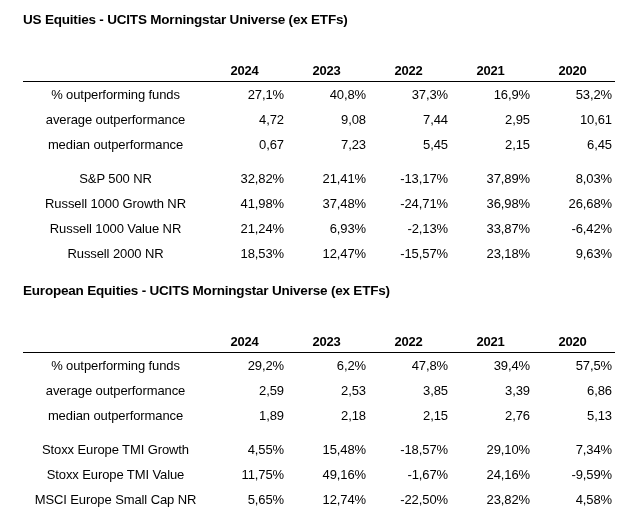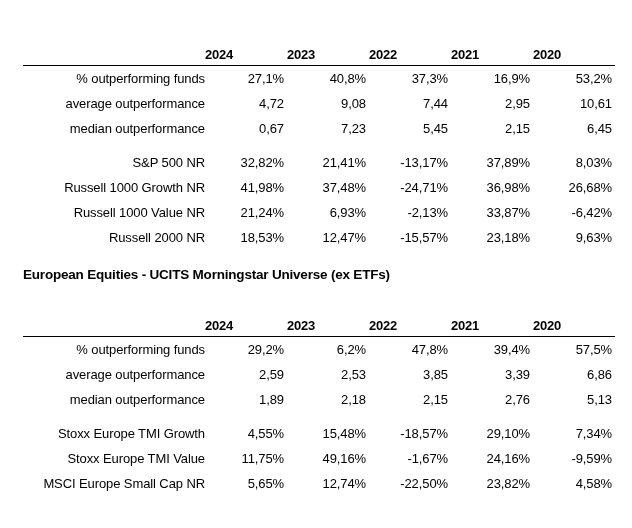--- a/index.html
+++ b/index.html
@@ -33,54 +33,55 @@
     table-layout: fixed;
     width: 592px;
     margin-top: 26px;
   }
   table.perf-table col.label-col { width: 182px; }
   table.perf-table col.year-col  { width: 82px; }
   table.perf-table th {
     font-size: 13px;
     font-weight: bold;
     letter-spacing: -0.2px;
-    text-align: left;
+    text-align: center;
     vertical-align: bottom;
     height: 24px;
     padding: 0 3px 3px 0;
     border-bottom: 1.5px solid #000000;
   }
   table.perf-table th.label-head {
     text-align: left;
     padding-left: 3px;
   }
   table.perf-table td {
     font-size: 13px;
     letter-spacing: -0.1px;
     text-align: right;
     height: 25px;
     padding: 0 3px 0 0;
     white-space: nowrap;
     overflow: hidden;
   }
   table.perf-table td.row-label {
-    text-align: right;
+    text-align: center;
     padding: 0 0 0 3px;
   }
   table.perf-table tr.group-spacer td {
     height: 9px;
     padding: 0;
   }
 </style>
 </head>
 <body>
 
 <div class="sheet">
 
   <section class="section">
+    <div class="section-title">US Equities - UCITS Morningstar Universe (ex ETFs)</div>
     <table class="perf-table">
       <colgroup>
         <col class="label-col">
           <col class="year-col">
           <col class="year-col">
         <col class="year-col">
           <col class="year-col">
           <col class="year-col">
       </colgroup>
       <thead>

